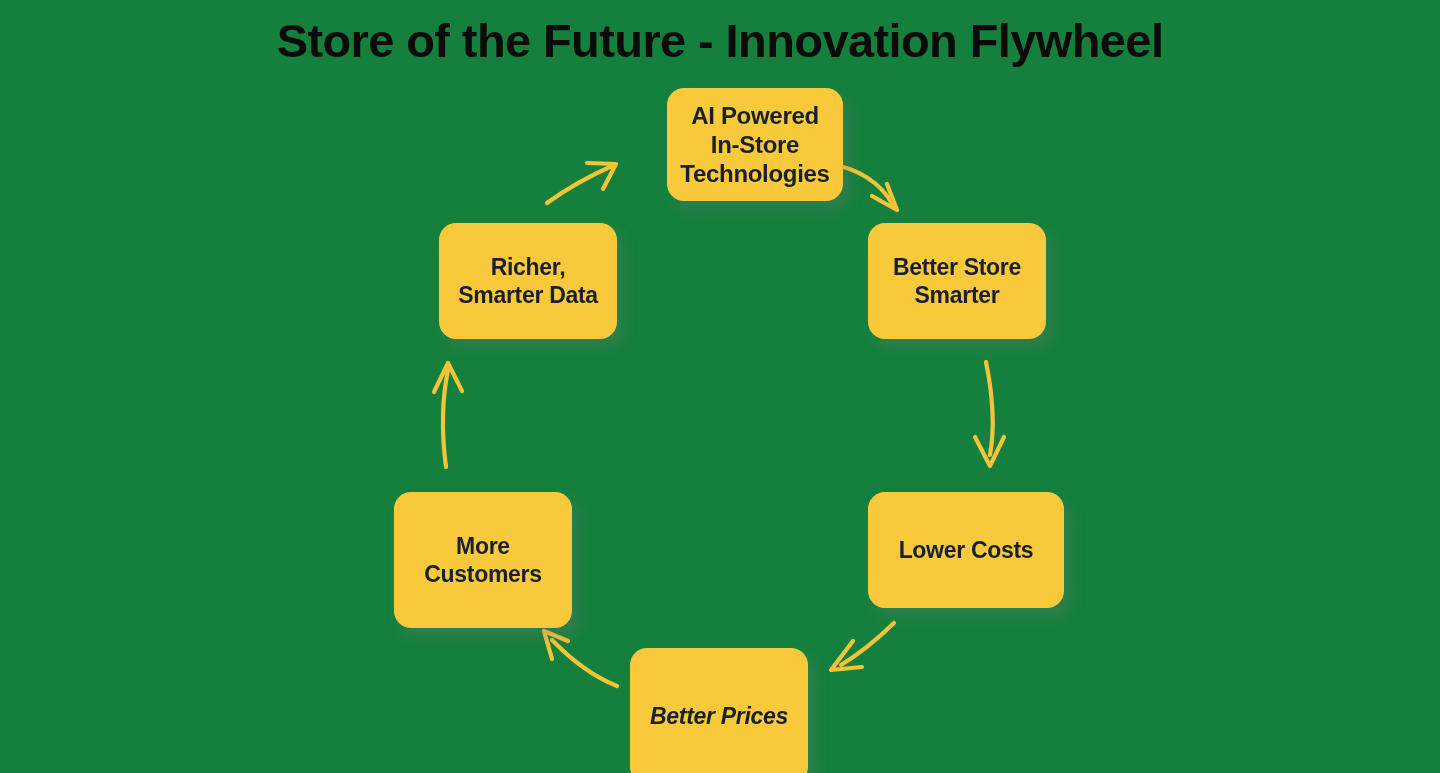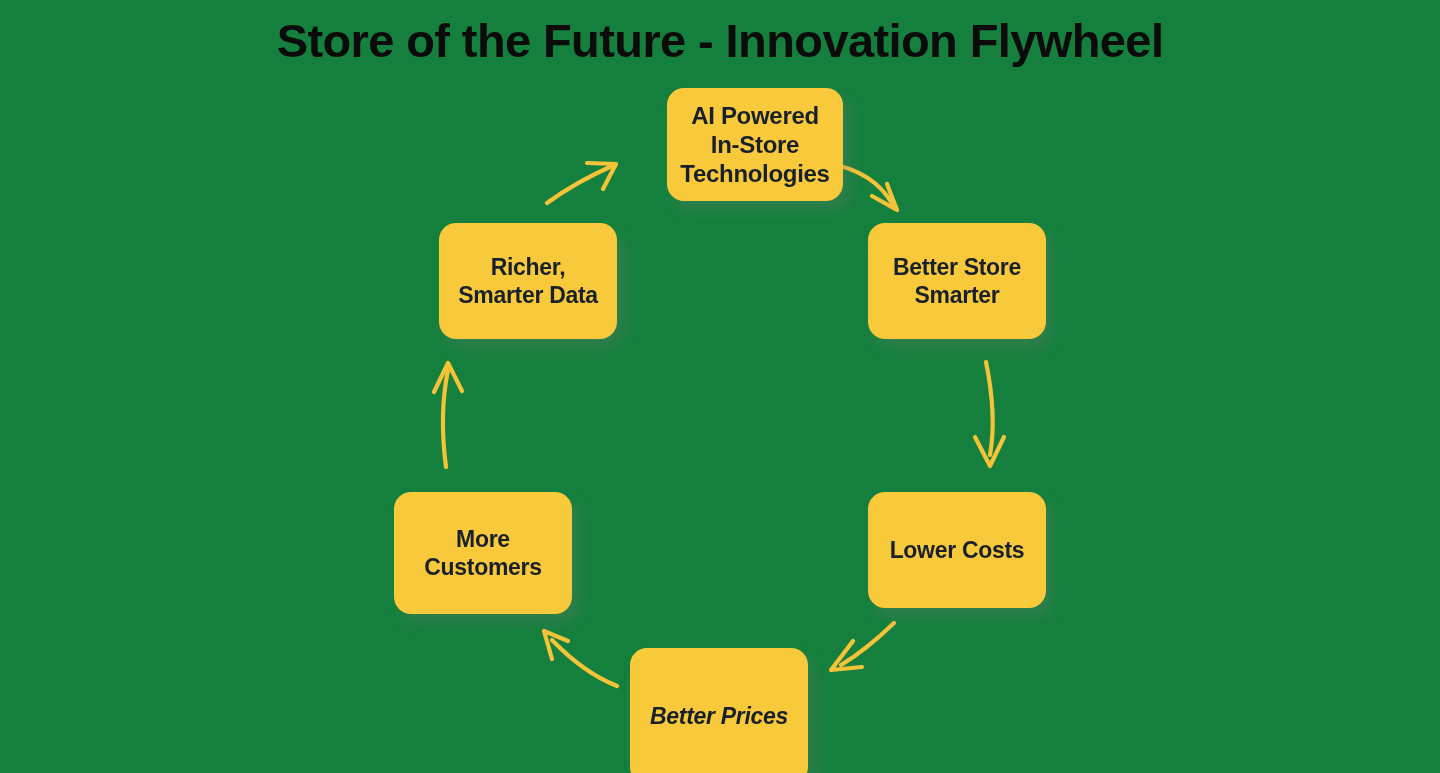--- a/index.html
+++ b/index.html
@@ -72,27 +72,27 @@
     white-space: pre-line;
   }
 
   
   #node-ai          { left: 632px; top:  88px; width: 176px; height: 113px; margin-left: 35px; }
   #node-ai .node-label { font-size: 24px; }
 
   #node-systems     { left: 868px; top: 223px; width: 178px; height: 116px; }
   #node-systems .node-label { font-size: 23px; }
 
-  #node-costs       { left: 868px; top: 492px; width: 178px; height: 116px; }
+  #node-costs       { left: 868px; top: 492px; width: 196px; height: 116px; }
   #node-costs .node-label { font-size: 23px; }
 
   #node-prices      { left: 630px; top: 648px; width: 178px; height: 136px; font-style: italic; }
   #node-prices .node-label { font-size: 23px; }
 
-  #node-customers   { left: 394px; top: 492px; width: 178px; height: 122px; }
+  #node-customers   { left: 394px; top: 492px; width: 178px; height: 136px; }
   #node-customers .node-label { font-size: 23px; }
 
   #node-data        { left: 394px; top: 223px; width: 178px; height: 116px; margin-left: 45px; }
   #node-data .node-label { font-size: 23px; }
 </style>
 </head>
 <body>
 
 <div id="canvas">
 

